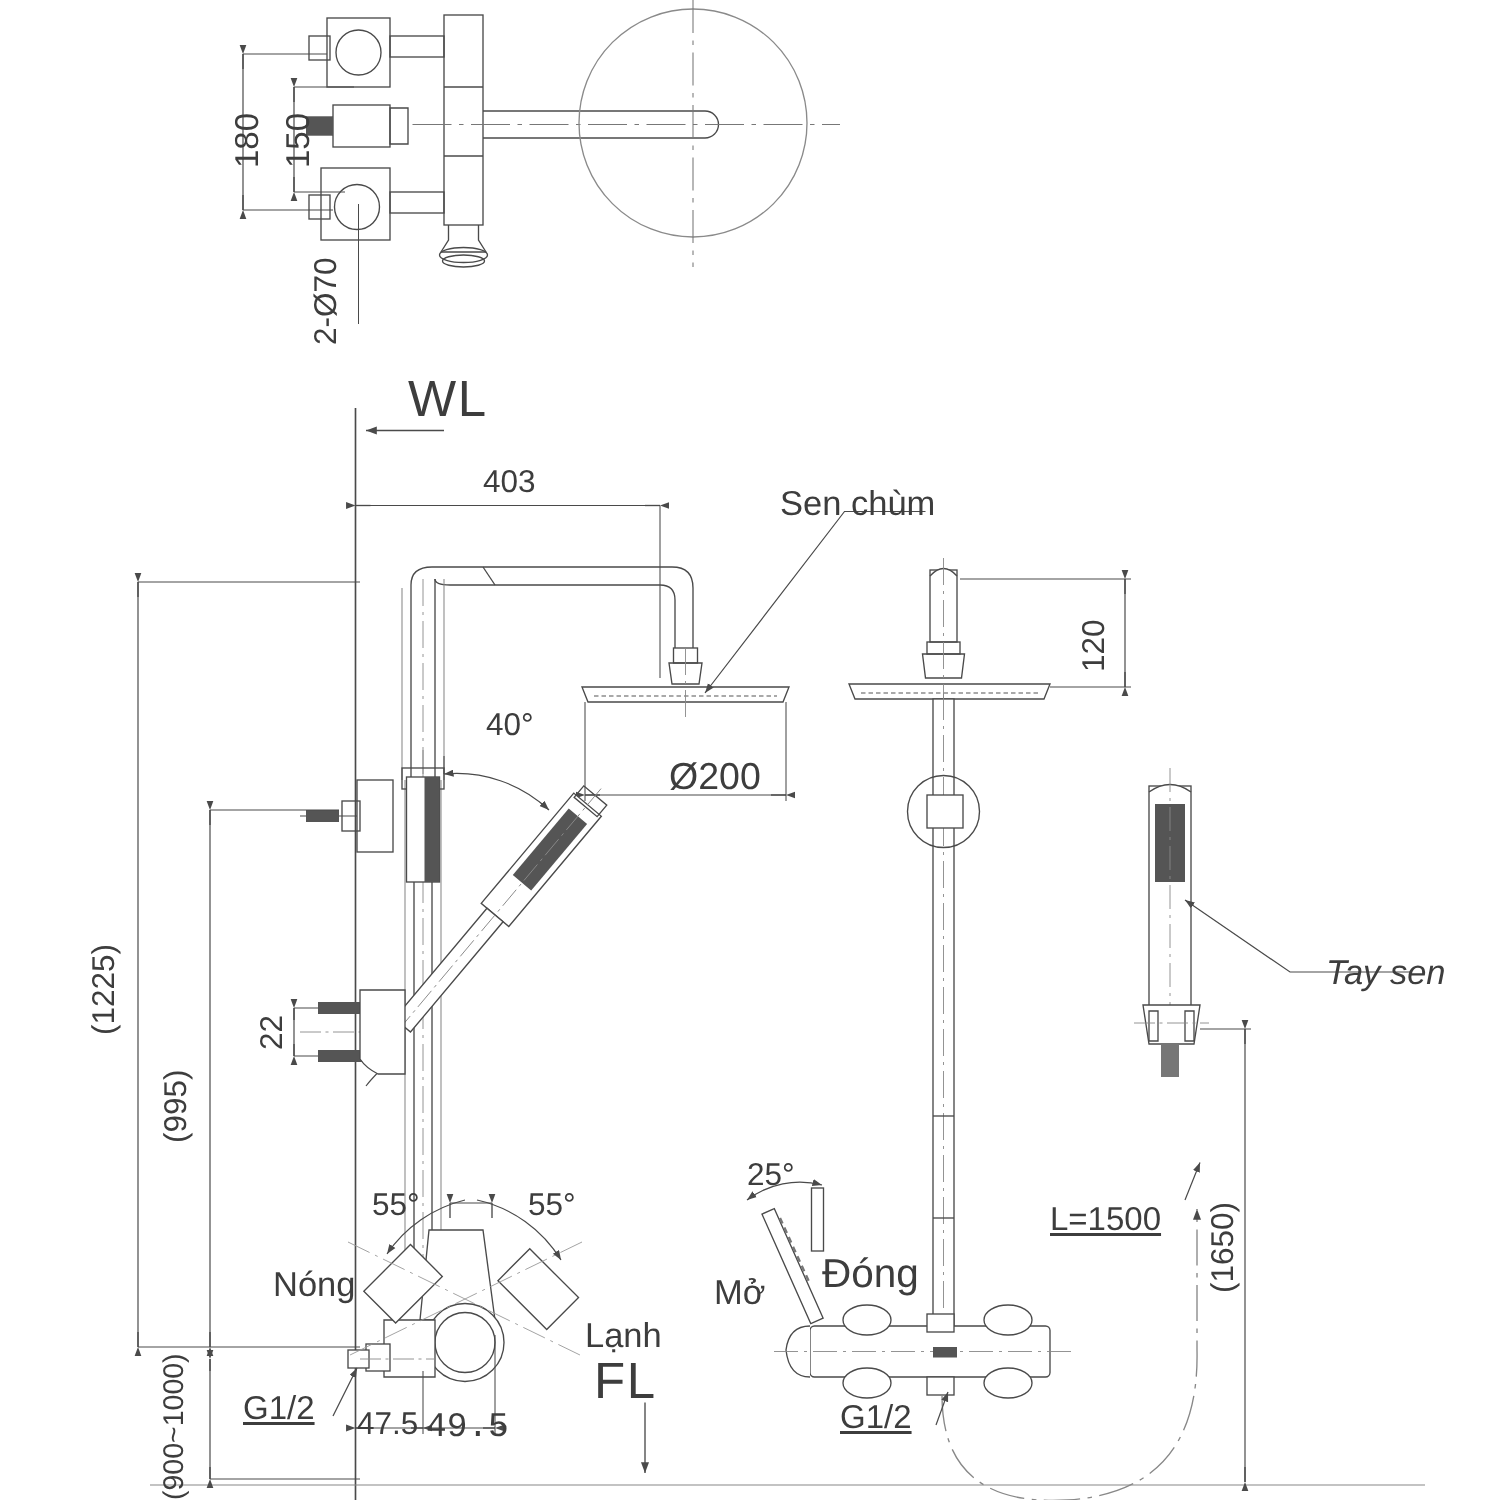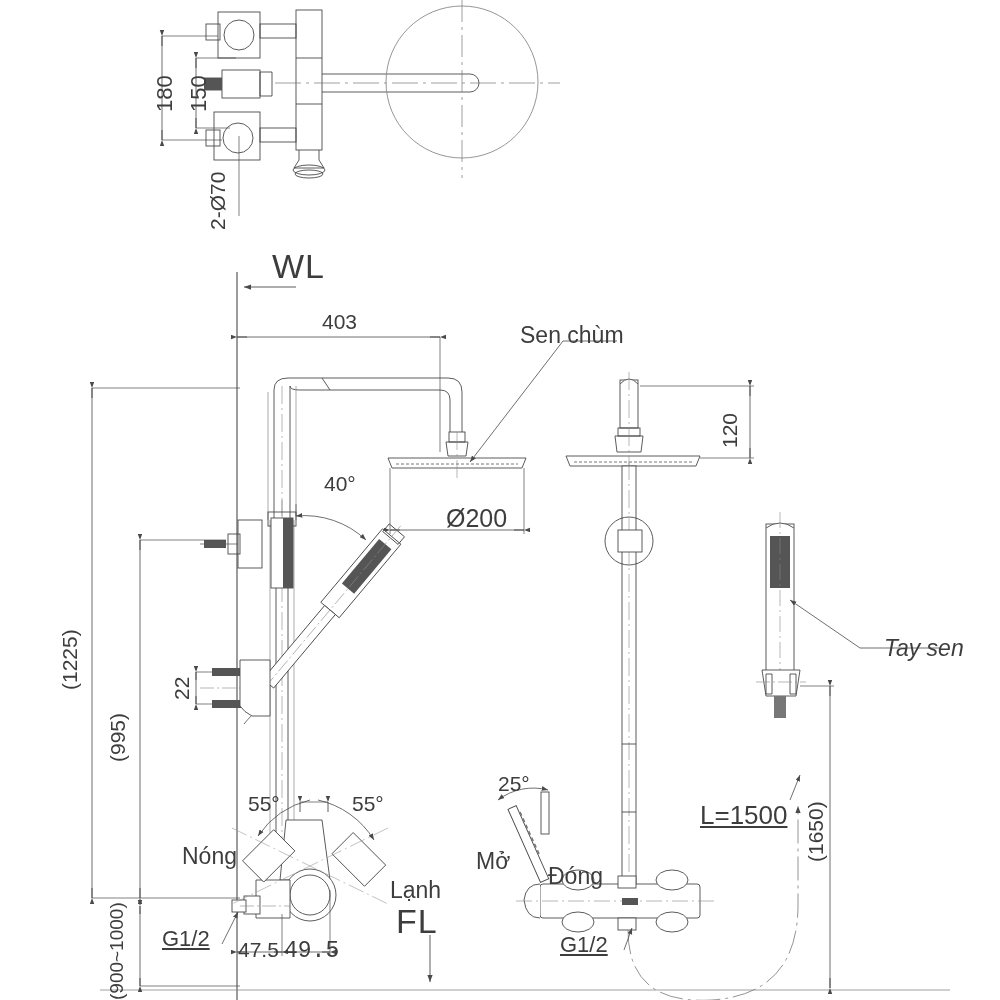--- a/index.html
+++ b/index.html
@@ -292,18 +292,18 @@
 <div class="lbl" style="left:182px;top:843px;font-size:23px;">Nóng</div>
 <div class="lbl" style="left:390px;top:843px;font-size:23px;margin-top:34px;">Lạnh</div>
 <div class="lbl" style="left:162px;top:926px;font-size:22px;text-decoration:underline;">G1/2</div>
 
 <div class="lbl vert" style="left:718px;top:448px;font-size:21px;transform:rotate(-90deg);">120</div>
 <div class="lbl vert" style="left:804px;top:862px;font-size:21px;transform:rotate(-90deg);">(1650)</div>
 
 <div class="lbl" style="left:498px;top:772px;font-size:21px;">25°</div>
 
 <div class="lbl" style="left:884px;top:635px;font-size:23px;font-style:italic;">Tay sen</div>
-<div class="lbl" style="left:548px;top:834px;font-size:23px;margin-top:29px;">Đóng</div>
+<div class="lbl" style="left:548px;top:834px;font-size:27px;">Đóng</div>
 <div class="lbl" style="left:476px;top:848px;font-size:23px;">Mở</div>
-<div class="lbl" style="left:700px;top:800px;font-size:26px;text-decoration:underline;">L=1500</div>
+<div class="lbl" style="left:700px;top:800px;font-size:22px;text-decoration:underline;">L=1500</div>
 <div class="lbl" style="left:560px;top:932px;font-size:22px;text-decoration:underline;">G1/2</div>
 
 </div>
 
 </body></html>

